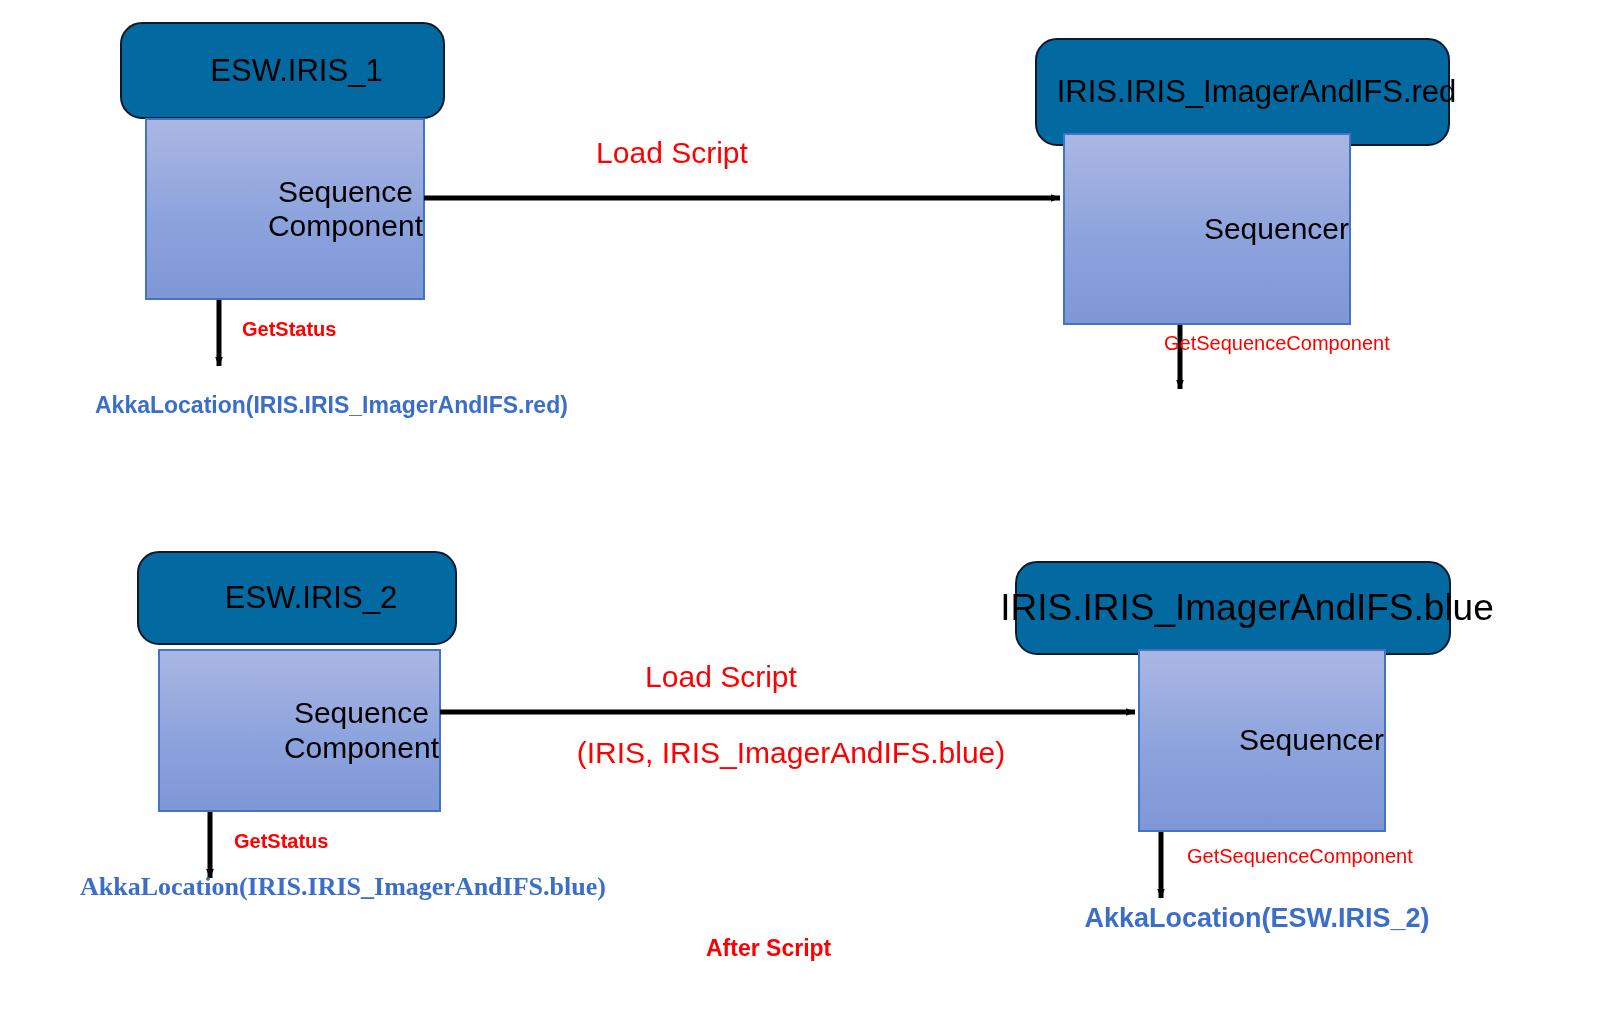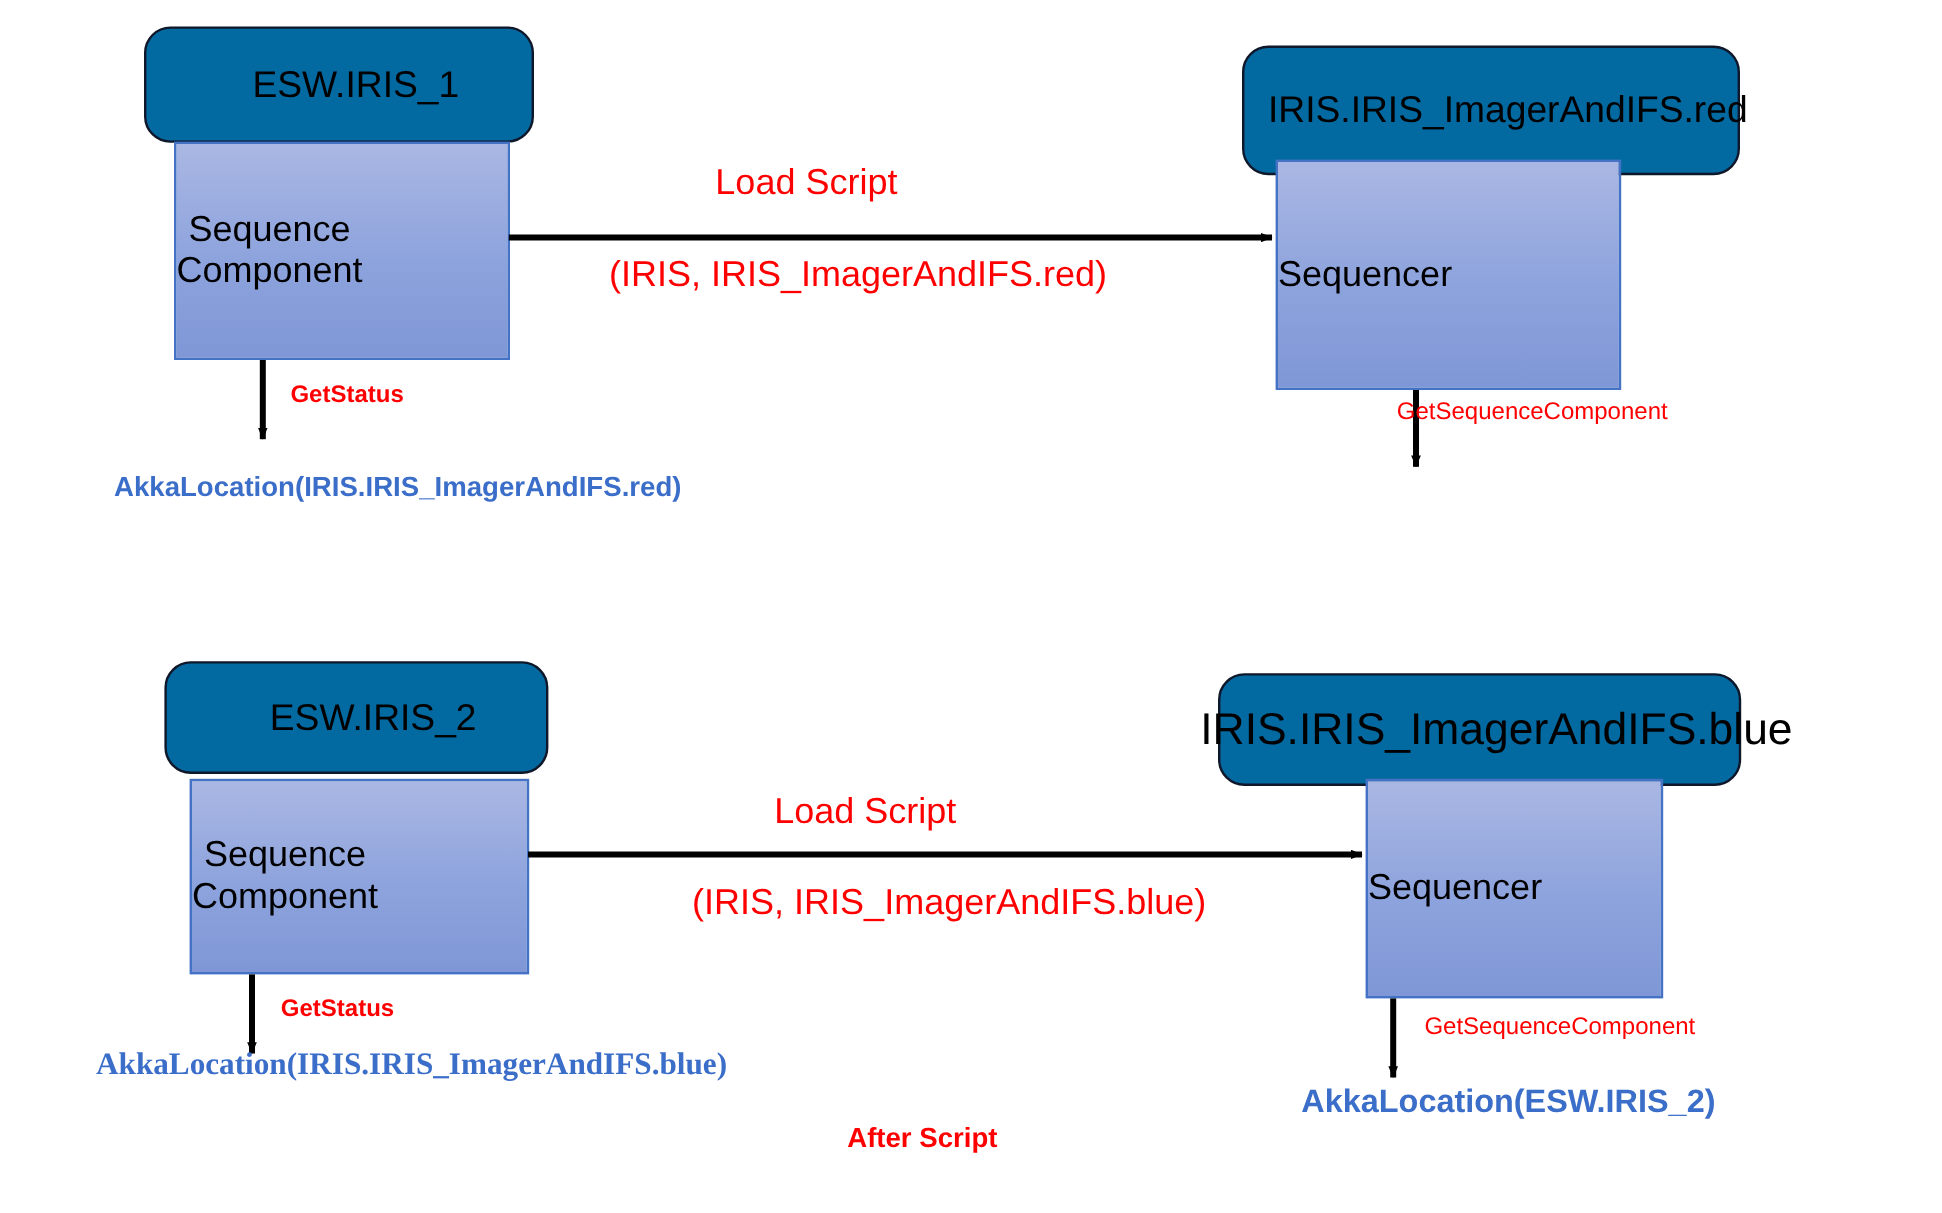--- a/index.html
+++ b/index.html
@@ -32,21 +32,21 @@
     z-index: 1;
     padding-left: 28px;
   }
   .blue-box {
     position: absolute;
     background: linear-gradient(to bottom, #aab7e3 0%, #8da3dd 55%, #7f97d6 100%);
     border: 2px solid #4472c4;
     box-sizing: border-box;
     display: flex;
     align-items: center;
-    justify-content: flex-start;
+    justify-content: flex-end;
     text-align: center;
     color: #000000;
     line-height: 1.15;
     z-index: 2;
   }
 
   
   #wires {
     position: absolute;
     left: 0;
@@ -118,21 +118,20 @@
   <div class="green-box" style="left:1035px; top:38px; width:415px; height:108px; font-size:31px;">
     <span>IRIS.IRIS_ImagerAndIFS.red</span>
   </div>
 
   <div class="blue-box" style="left:1063px; top:133px; width:288px; height:192px; font-size:30px;">
     <span>Sequencer</span>
   </div>
 
   <div class="lbl red center" style="left:672px; top:136px; font-size:30px;">Load Script</div>
 
-  <div class="lbl red center" style="left:715px; top:212px; font-size:30px;">(IRIS, IRIS_ImagerAndIFS.red)</div>
 
   <div class="lbl red" style="left:242px; top:318px; font-size:20px; font-weight:bold;">GetStatus</div>
 
   <div class="lbl blue-txt" style="left:95px; top:377px; font-size:23px;margin-top:15px;">AkkaLocation(IRIS.IRIS_ImagerAndIFS.red)</div>
 
   <div class="lbl red" style="left:1164px; top:332px; font-size:20px;">GetSequenceComponent</div>
 
 
   <div class="green-box" style="left:137px; top:551px; width:320px; height:94px; font-size:31px;">
     <span>ESW.IRIS_2</span>

